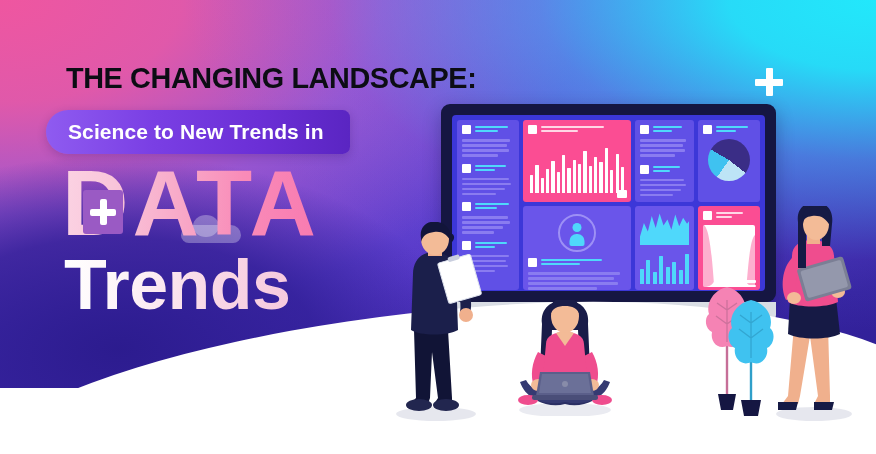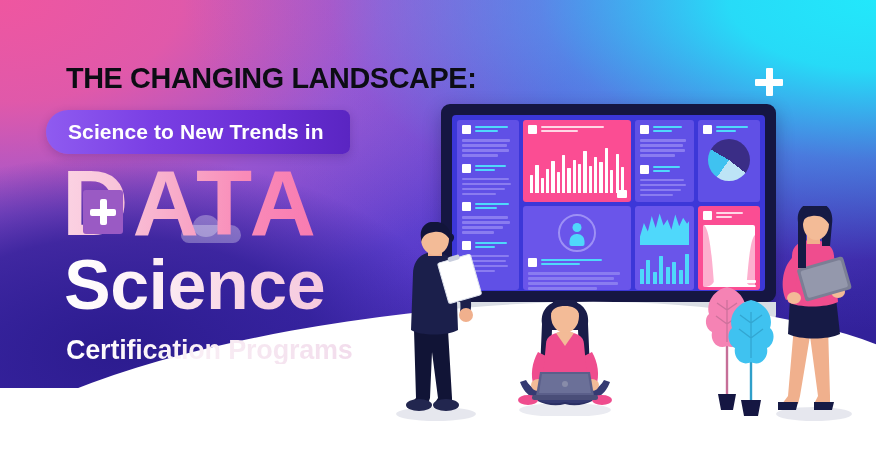--- a/index.html
+++ b/index.html
@@ -529,19 +529,18 @@
 
     <div class="badge">
       <span>Science to New Trends in</span>
     </div>
 
     <div class="cloud"></div>
 
     <div class="word-data">DATA</div>
     <div class="plus plus-left"></div>
 
-    <div class="word-science">Science</div>
-    <div class="word-cert">Certification Programs</div>
+    <div class="word-science">Trends</div>
   </div>
 
   <div class="plus plus-right"></div>
 
 </div>
 
 </body></html>

